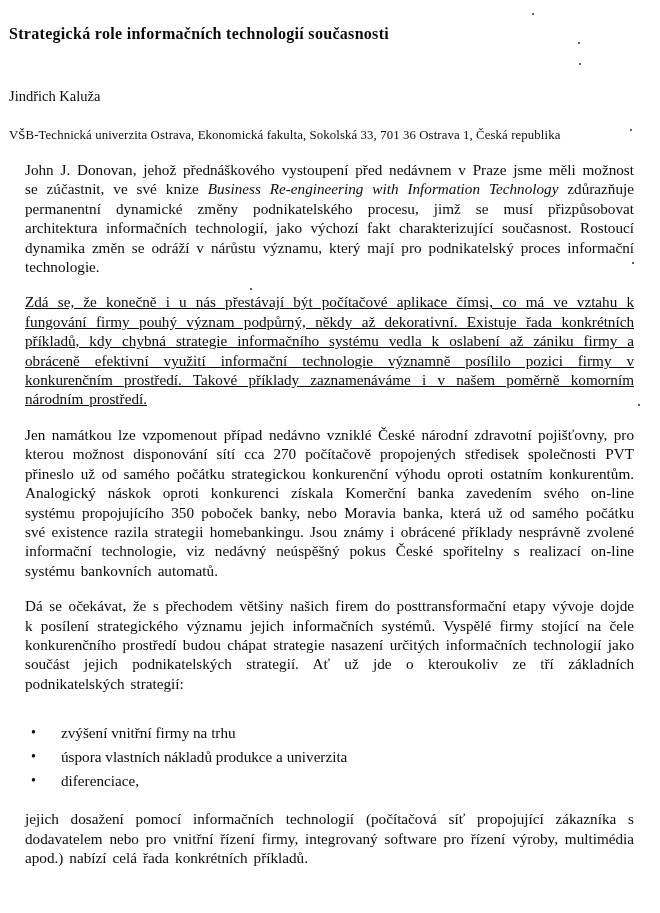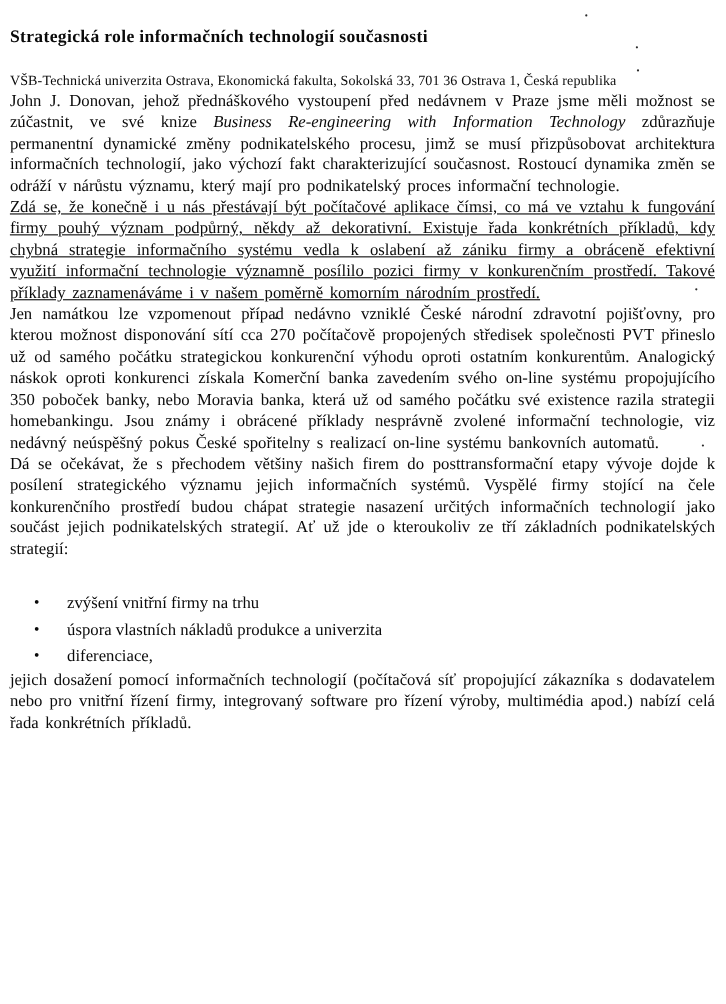--- a/index.html
+++ b/index.html
@@ -37,21 +37,21 @@
   .affiliation {
     font-size: 12.8px;
     margin-top: 21px;
     line-height: 17px;
     letter-spacing: 0.1px;
   }
   p.body-text {
     font-size: 15.2px;
     line-height: 19.4px;
     text-align: justify;
-    margin: 0;
+    margin: 16px;
     word-spacing: 2.2px;
   }
   .p1 { margin-top: 28px; }
   .p2 { margin-top: 35px; text-decoration: underline; }
   .p3 { margin-top: 28px; }
   .p4 { margin-top: 29px; }
   .p5 { margin-top: 16px; }
   .italic { font-style: italic; }
   ul.bullet-list {
     list-style: none;
@@ -87,20 +87,21 @@
   .speck.s7 { left: 436px; top: 299px; }
   .speck.s8 { left: 638px; top: 404px; }
 </style>
 </head>
 <body>
 
 <div class="page">
 
   <h1 class="doc-title">Strategická role informačních technologií současnosti</h1>
 
+  <div class="author">Jindřich Kaluža</div>
 
   <div class="affiliation">VŠB-Technická univerzita Ostrava, Ekonomická fakulta, Sokolská 33, 701 36 Ostrava 1, Česká republika</div>
 
   <p class="body-text p1"><span>John J. Donovan, jehož přednáškového vystoupení před nedávnem v Praze jsme měli možnost se zúčastnit, ve své knize </span><span class="italic">Business Re-engineering with Information Technology</span><span> zdůrazňuje permanentní dynamické změny podnikatelského procesu, jimž se musí přizpůsobovat architektura informačních technologií, jako výchozí fakt charakterizující současnost. Rostoucí dynamika změn se odráží v nárůstu významu, který mají pro podnikatelský proces informační technologie.</span></p>
 
   <p class="body-text p2">Zdá se, že konečně i u nás přestávají být počítačové aplikace čímsi, co má ve vztahu k fungování firmy pouhý význam podpůrný, někdy až dekorativní. Existuje řada konkrétních příkladů, kdy chybná strategie informačního systému vedla k oslabení až zániku firmy a obráceně efektivní využití informační technologie významně posílilo pozici firmy v konkurenčním prostředí. Takové příklady zaznamenáváme i v našem poměrně komorním národním prostředí.</p>
 
   <p class="body-text p3">Jen namátkou lze vzpomenout případ nedávno vzniklé České národní zdravotní pojišťovny, pro kterou možnost disponování sítí cca 270 počítačově propojených středisek společnosti PVT přineslo už od samého počátku strategickou konkurenční výhodu oproti ostatním konkurentům. Analogický náskok oproti konkurenci získala Komerční banka zavedením svého on-line systému propojujícího 350 poboček banky, nebo Moravia banka, která už od samého počátku své existence razila strategii homebankingu. Jsou známy i obrácené příklady nesprávně zvolené informační technologie, viz nedávný neúspěšný pokus České spořitelny s realizací on-line systému bankovních automatů.</p>
 
   <p class="body-text p4">Dá se očekávat, že s přechodem většiny našich firem do posttransformační etapy vývoje dojde k posílení strategického významu jejich informačních systémů. Vyspělé firmy stojící na čele konkurenčního prostředí budou chápat strategie nasazení určitých informačních technologií jako součást jejich podnikatelských strategií. Ať už jde o kteroukoliv ze tří základních podnikatelských strategií:</p>

